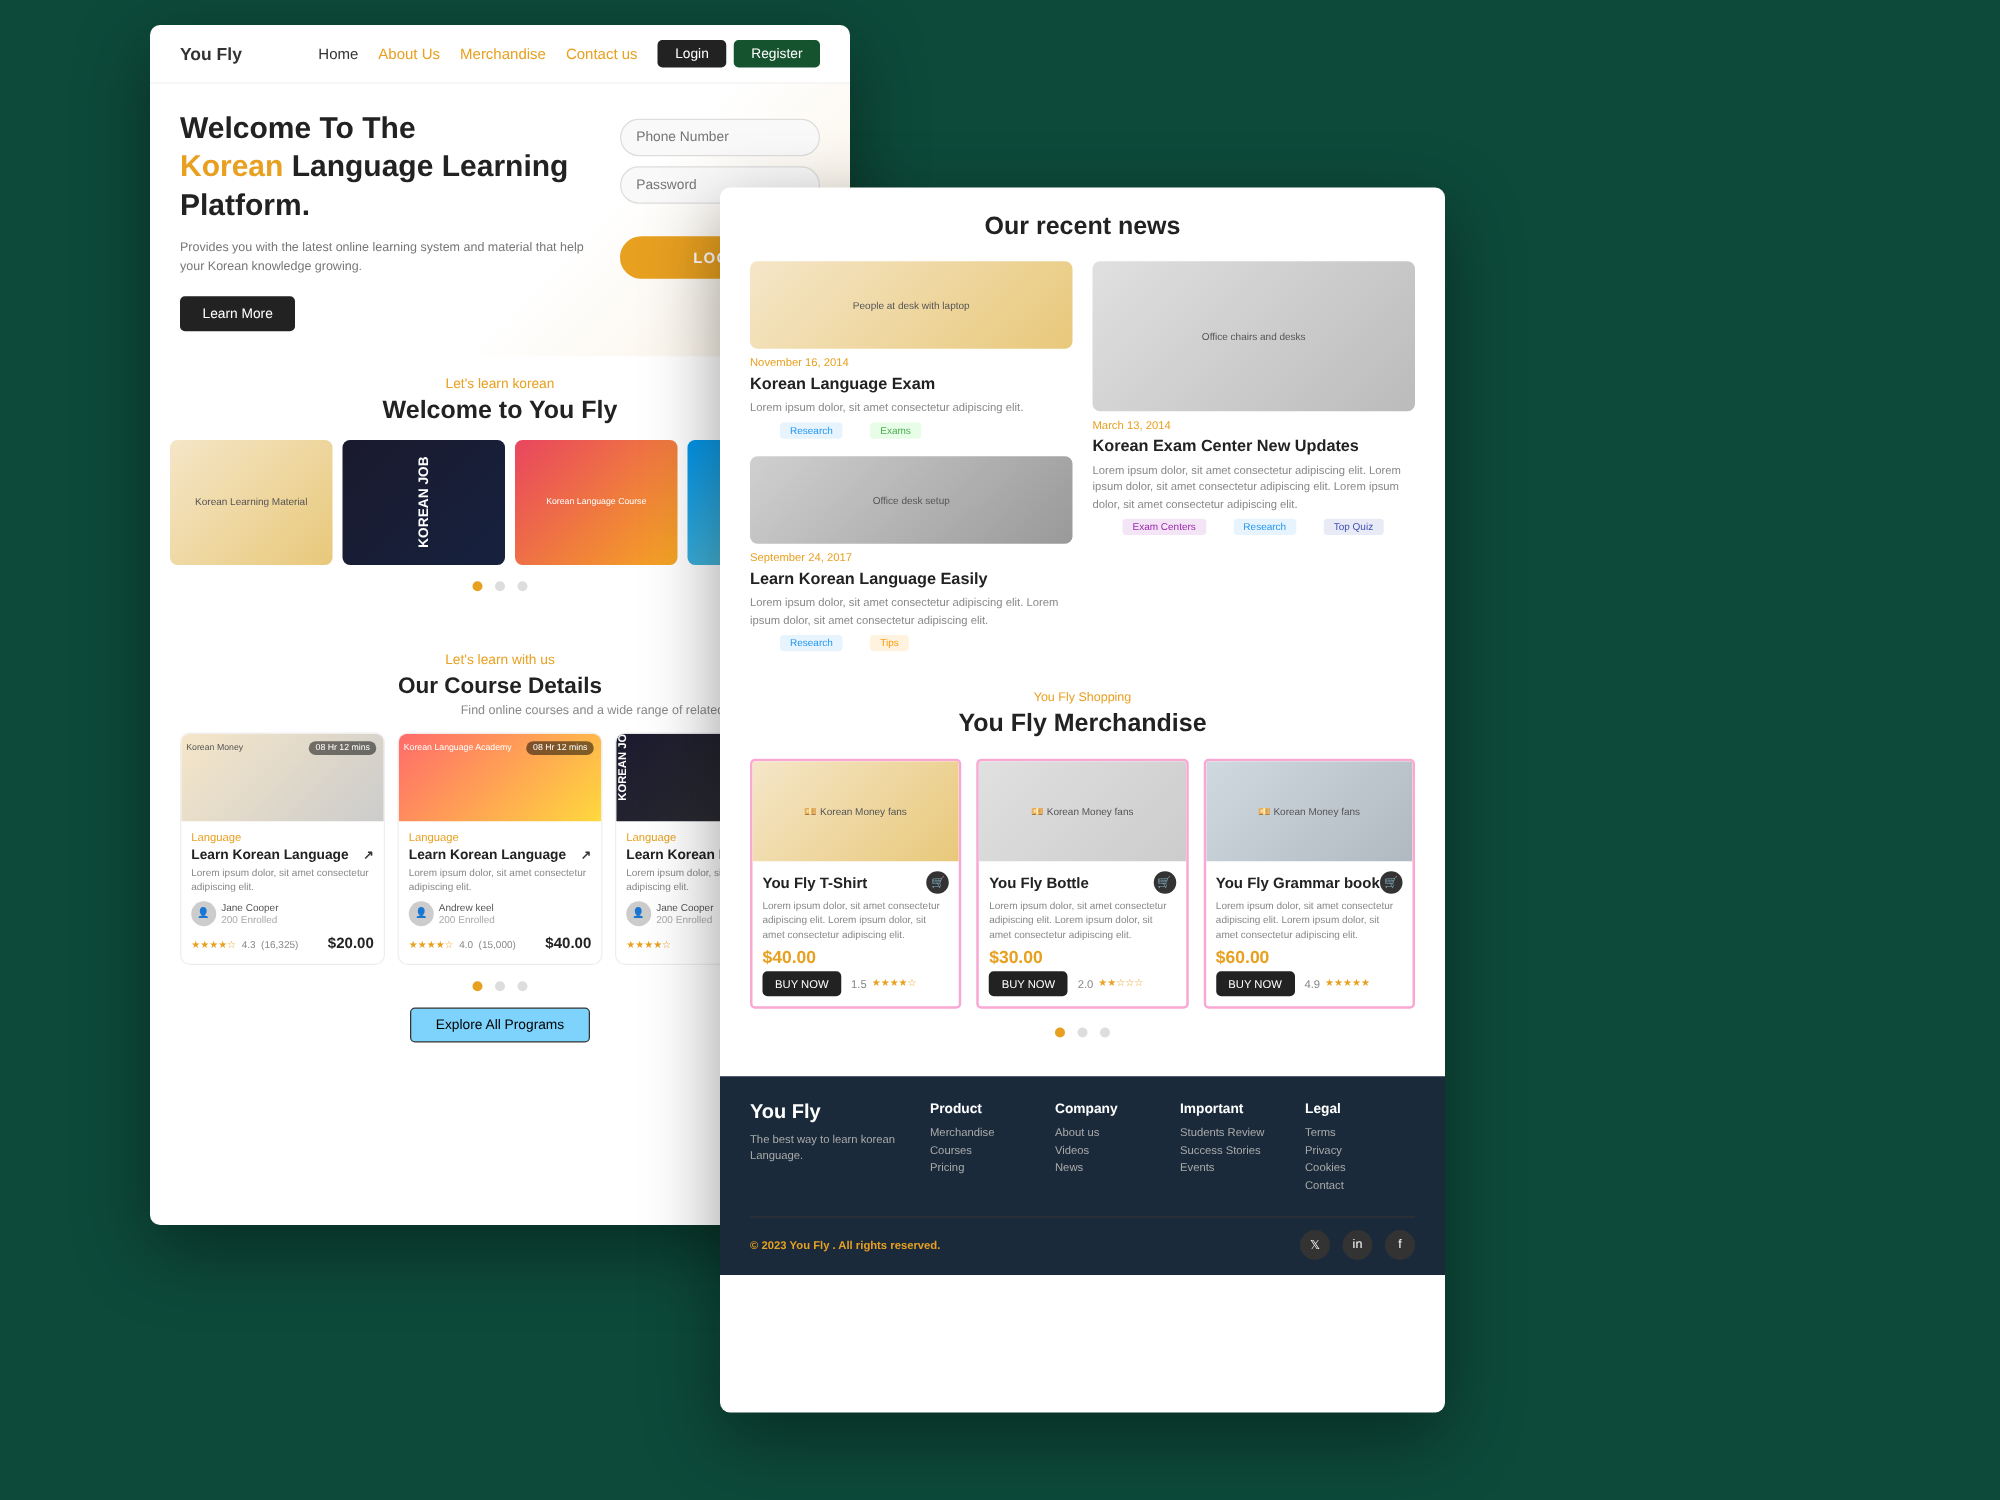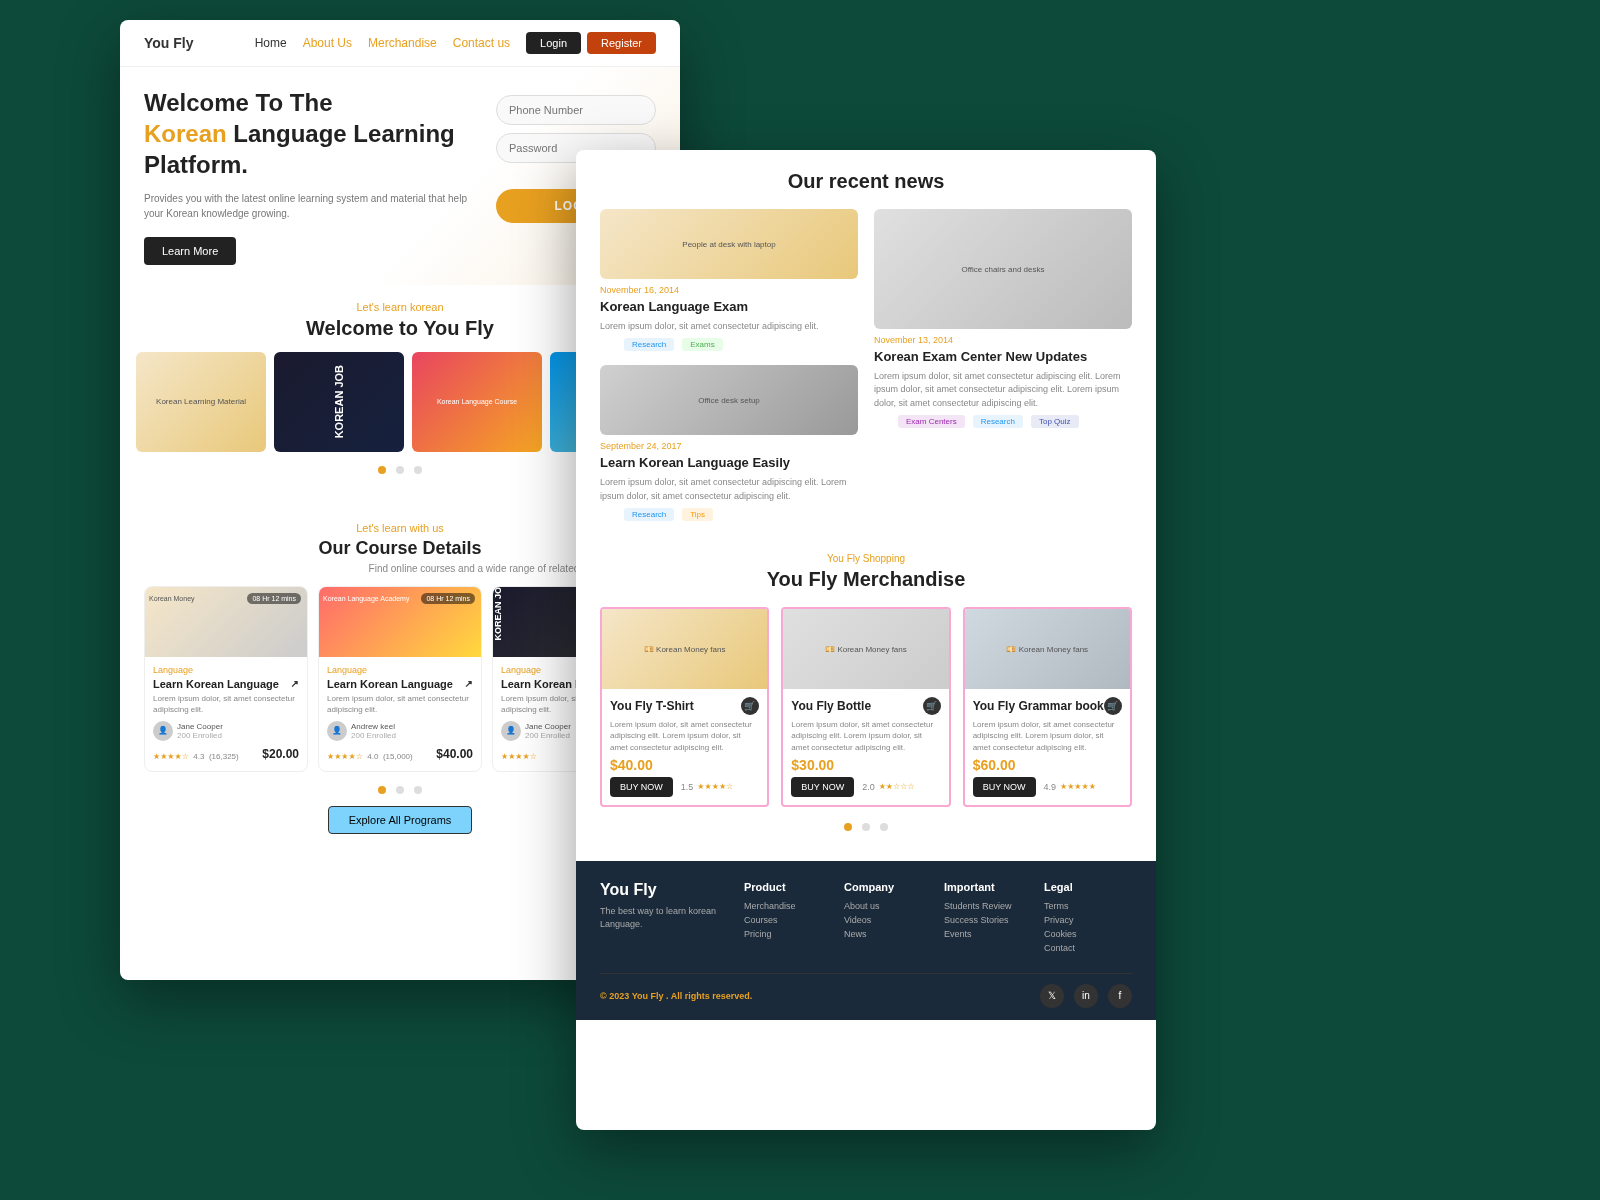--- a/index.html
+++ b/index.html
@@ -68,21 +68,21 @@
       border-radius: 4px;
       cursor: pointer;
       border: none;
     }
     .btn-login {
       background: #222;
       color: #fff;
       margin-right: 6px;
     }
     .btn-register {
-      background: #c2410c;
+      background: #14532d;
       color: #fff;
       text-align: center;
     }
 
     .left-hero {
       display: flex;
       padding: 20px 24px;
       background: linear-gradient(135deg, #fff 60%, #f9f0e0 100%);
       min-height: 200px;
       position: relative;
@@ -411,21 +411,21 @@
       margin: 4px 0;
       line-height: 1.3;
     }
     .news-item-desc {
       font-size: 9px;
       color: #888;
       line-height: 1.5;
     }
     .news-tags {
       display: flex;
-      gap: 8px;
+      gap: 22px;
       margin-top: 5px;
       flex-wrap: wrap;
       padding-left: 24px;
     }
     .tag {
       padding: 2px 8px;
       border-radius: 3px;
       font-size: 8px;
       cursor: pointer;
     }
@@ -815,21 +815,21 @@
             <span class="tag tag-research">Research</span>
             <span class="tag tag-tips">Tips</span>
           </div>
         </div>
       </div>
 
       <div style="flex:1;">
         <div class="news-img news-img-2" style="height:120px;">
           <span style="font-size:8px;color:#555;">Office chairs and desks</span>
         </div>
-        <span class="news-date">November 13, 2014</span>
+        <span class="news-date">March 13, 2014</span>
         <div class="news-item-title">Korean Exam Center New Updates</div>
         <p class="news-item-desc">Lorem ipsum dolor, sit amet consectetur adipiscing elit. Lorem ipsum dolor, sit amet consectetur adipiscing elit. Lorem ipsum dolor, sit amet consectetur adipiscing elit.</p>
         <div class="news-tags">
           <span class="tag tag-examcenters">Exam Centers</span>
           <span class="tag tag-research">Research</span>
           <span class="tag tag-topquiz">Top Quiz</span>
         </div>
       </div>
     </div>
   </div>

